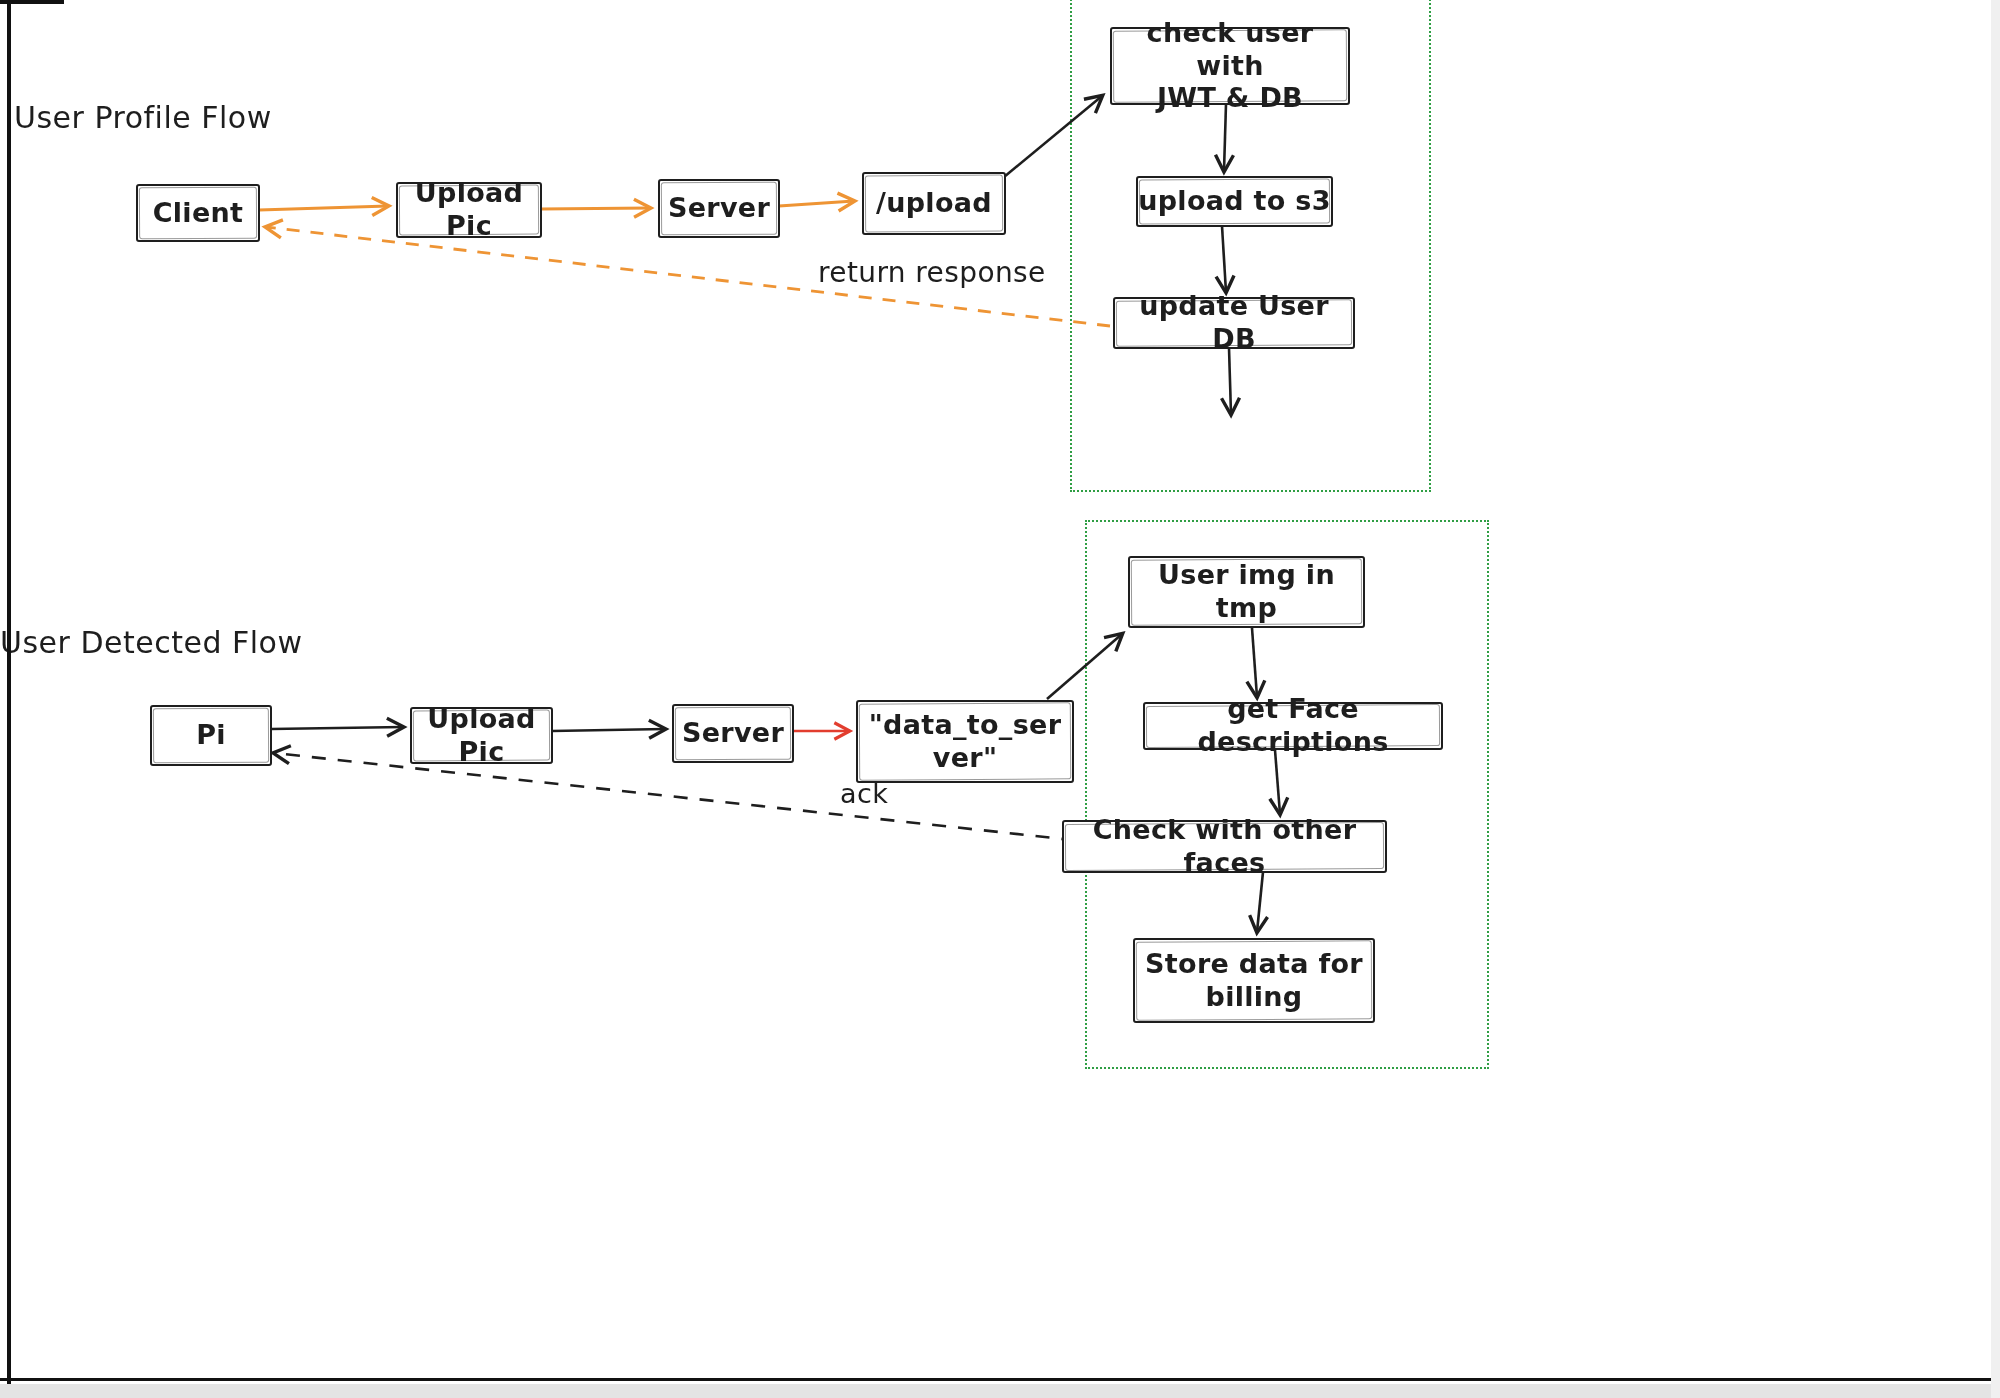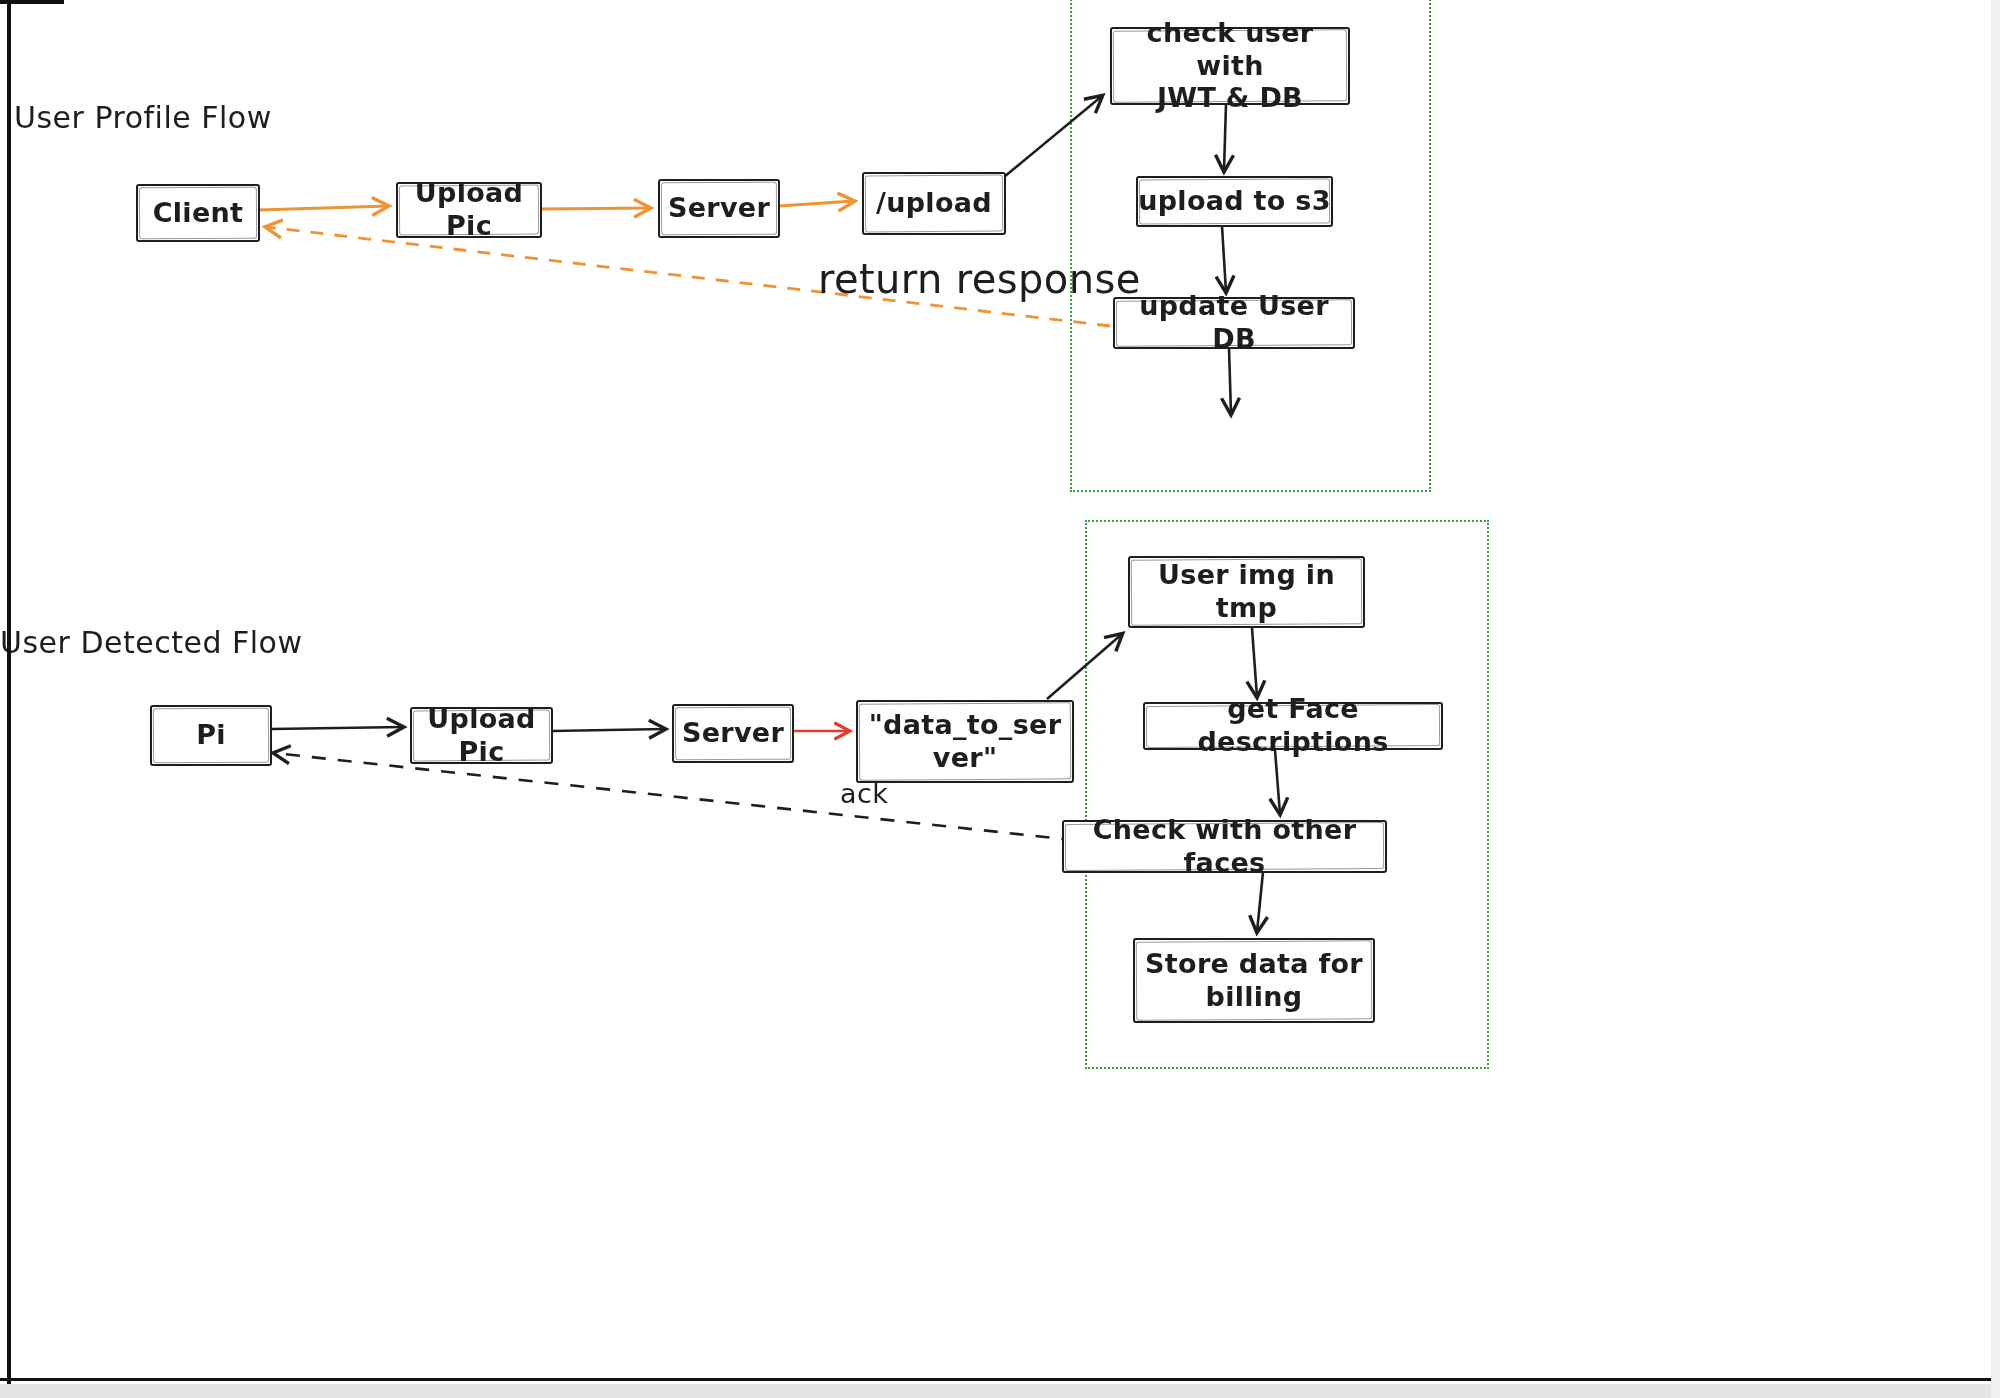--- a/index.html
+++ b/index.html
@@ -38,21 +38,21 @@
 
   
   .container-green{
     position:absolute;
     border:2.5px dotted #2f9e44;
     z-index:1;
   }
 
   
   .hand-title{position:absolute;font-size:30px;letter-spacing:.5px;z-index:3;white-space:nowrap;}
-  .edge-label{position:absolute;font-size:40px;letter-spacing:.4px;z-index:3;white-space:nowrap;}
+  .edge-label{position:absolute;font-size:28px;letter-spacing:.4px;z-index:3;white-space:nowrap;}
 
   
   svg.wires{position:absolute;left:0;top:0;z-index:2;}
 
   
   .frame{position:absolute;background:#111;z-index:4;}
   #frame-left{left:7px;top:0;width:4px;height:1398px;}
   #frame-top{left:0;top:0;width:64px;height:4px;}
   #frame-bottom{left:0;top:1378px;width:2000px;height:3px;}
   #strip-bottom{position:absolute;left:0;top:1384px;width:2000px;height:14px;background:#e4e4e4;z-index:5;}

